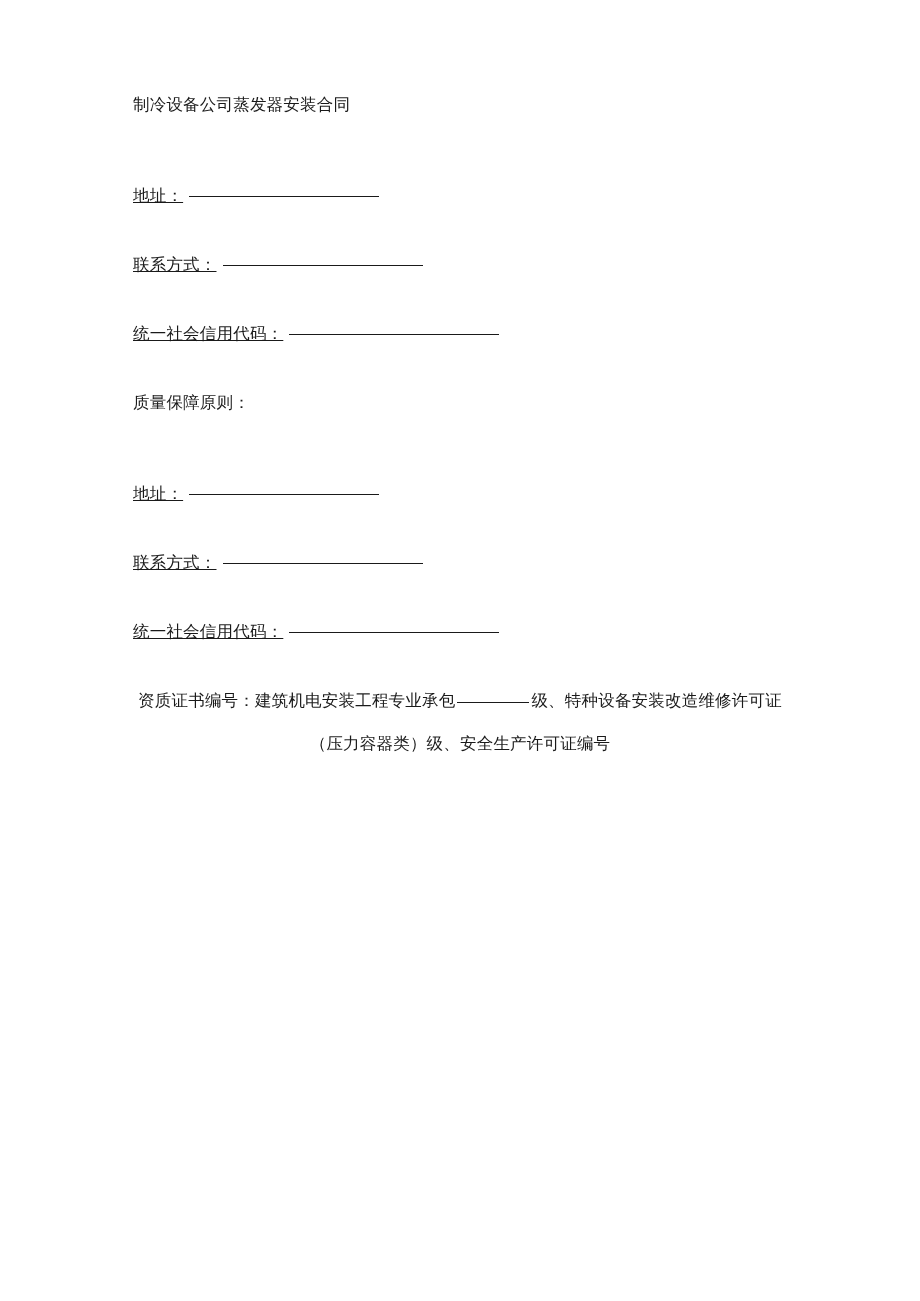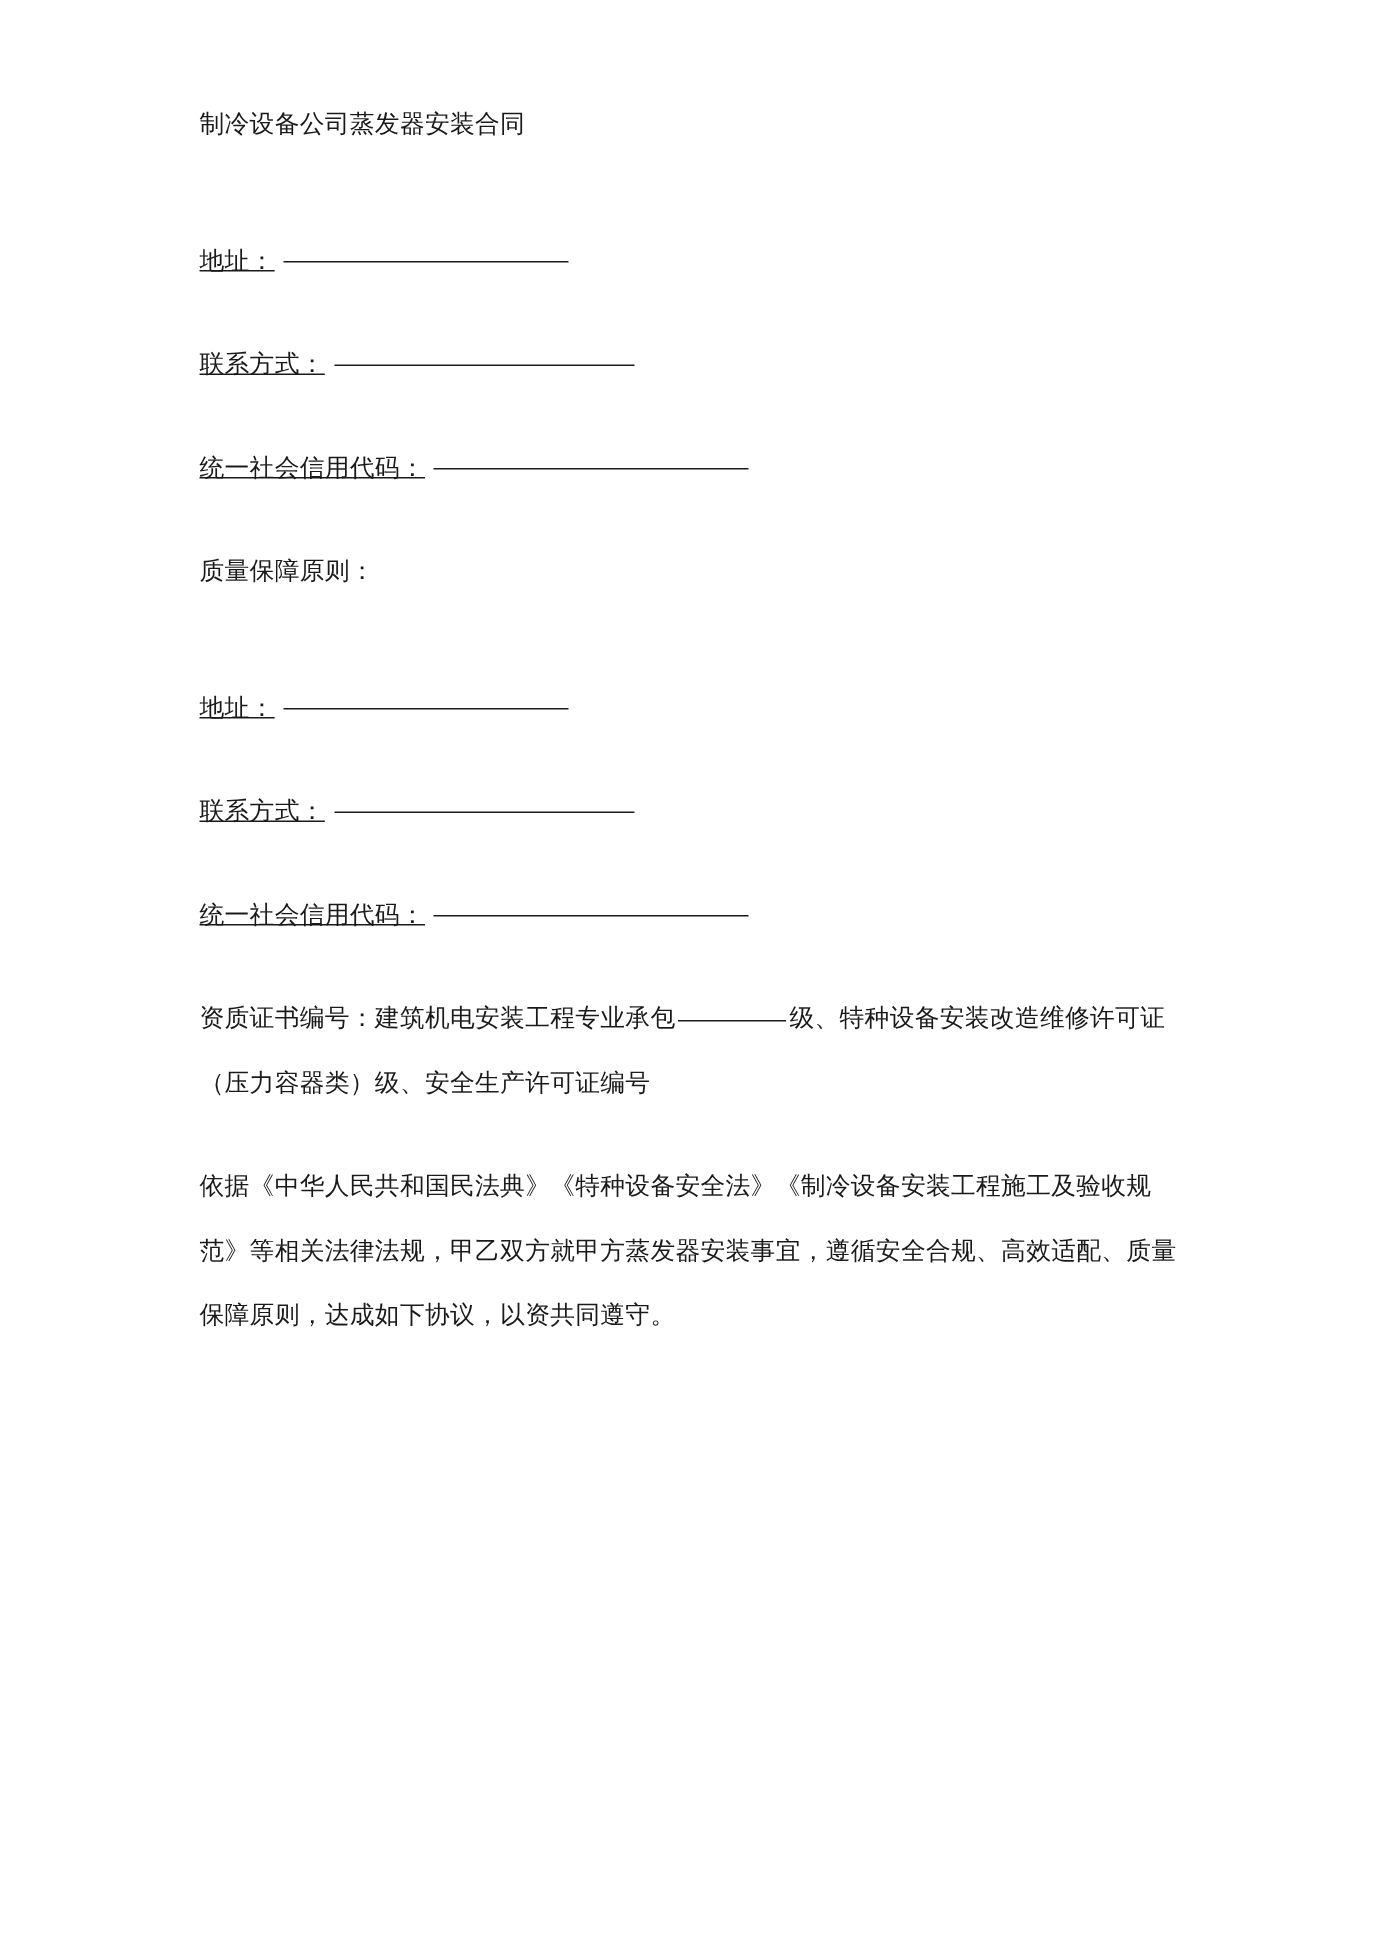--- a/index.html
+++ b/index.html
@@ -13,36 +13,36 @@
     font-family: "Liberation Sans", "DejaVu Sans", sans-serif;
     color: #1a1a1a;
     -webkit-font-smoothing: antialiased;
   }
   .page {
     position: relative;
     width: 920px;
     height: 1301px;
     background: #ffffff;
     box-sizing: border-box;
-    padding: 62px 133px 0 133px;
+    padding: 83px 133px 0 133px;
   }
   .doc-body {
     width: 654px;
   }
   .block {
     font-size: 16.5px;
     line-height: 43px;
     letter-spacing: 0.2px;
     margin: 0;
     word-break: break-word;
   }
   .title-block { margin-bottom: 48px; }
   .field-block { margin-bottom: 48px; }
   .field-block.tight { margin-bottom: 26px; text-decoration: underline; }
-  .para-block { margin-bottom: 26px; }
+  .para-block { margin-bottom: 26px; text-align: center; }
   .para-block.last { margin-bottom: 0; }
 
   .blank {
     display: inline-block;
     border-bottom: 1.4px solid #1a1a1a;
     vertical-align: 4px;
     height: 0;
   }
   .blank-xl { width: 218px; margin-left: 6px; }
   .blank-lg { width: 200px; margin-left: 6px; }
@@ -86,16 +86,15 @@
     </p>
 
     <p class="block field-block tight">
       <span>统一社会信用代码：</span><span class="blank blank-sm"></span>
     </p>
 
     <p class="block para-block">
       <span>资质证书编号：建筑机电安装工程专业承包</span><span class="blank blank-inline"></span><span>级、特种设备安装改造维修许可证（压力容器类）级、安全生产许可证编号</span>
     </p>
 
-    <p class="block para-block last">依据《中华人民共和国民法典》《特种设备安全法》《制冷设备安装工程施工及验收规范》等相关法律法规，甲乙双方就甲方蒸发器安装事宜，遵循安全合规、高效适配、质量保障原则，达成如下协议，以资共同遵守。</p>
 
   </div>
 </div>
 
 </body></html>

